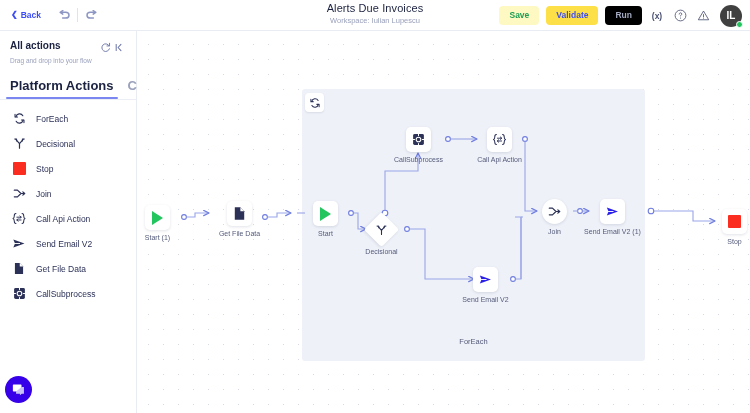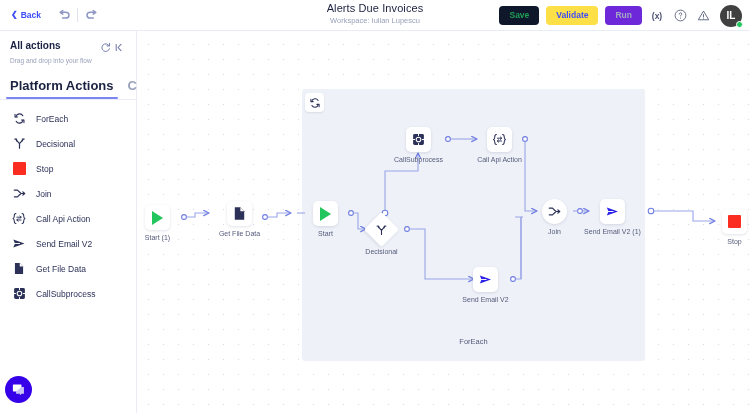--- a/index.html
+++ b/index.html
@@ -40,23 +40,23 @@
 
   .top-actions {
     position: absolute; right: 8px; top: 0; height: 31px;
     display: flex; align-items: center; gap: 7px;
   }
   .btn {
     font-size: 8.5px; font-weight: 600; border-radius: 4px;
     padding: 5px 10px; cursor: pointer; border: none; line-height: 1;
     font-family: "Liberation Sans", sans-serif;
   }
-  .btn-save { background:#0f172a; color:#1f9d55; }
+  .btn-save { background:#fef9c3; color:#1f9d55; }
   .btn-validate { background:#fde047; color:#3d4df5; }
-  .btn-run { background:#6d28d9; color:#a4abc2; }
+  .btn-run { background:#000000; color:#a4abc2; }
   .mini-icon {
     width: 16px; height: 16px; display:flex; align-items:center; justify-content:center;
     cursor:pointer; color:#4a5070; font-size: 8.5px;
   }
   .avatar-wrap { position: relative; width: 22px; height: 22px; margin-left: 2px; cursor:pointer;}
   .avatar {
     width: 22px; height: 22px; border-radius: 50%;
     background: #404040; color:#fff; font-size: 10px; font-weight: 700;
     display:flex; align-items:center; justify-content:center;
   }

